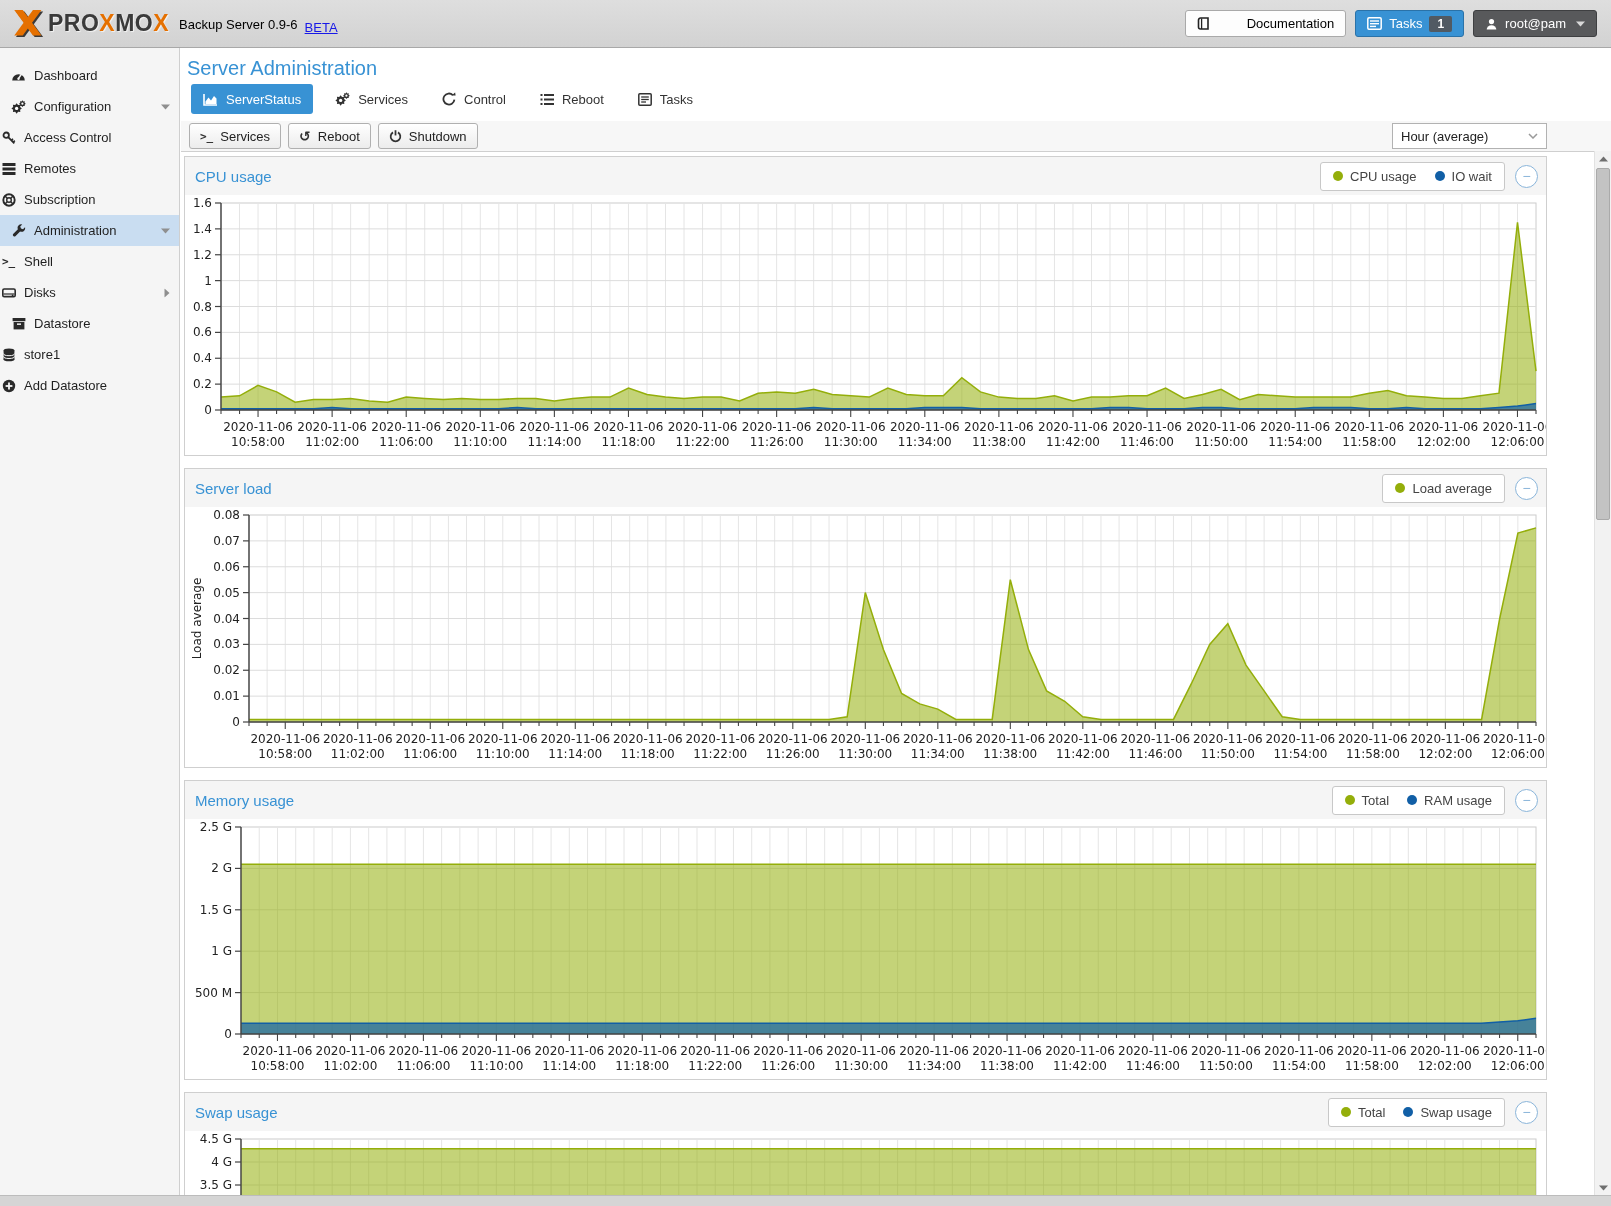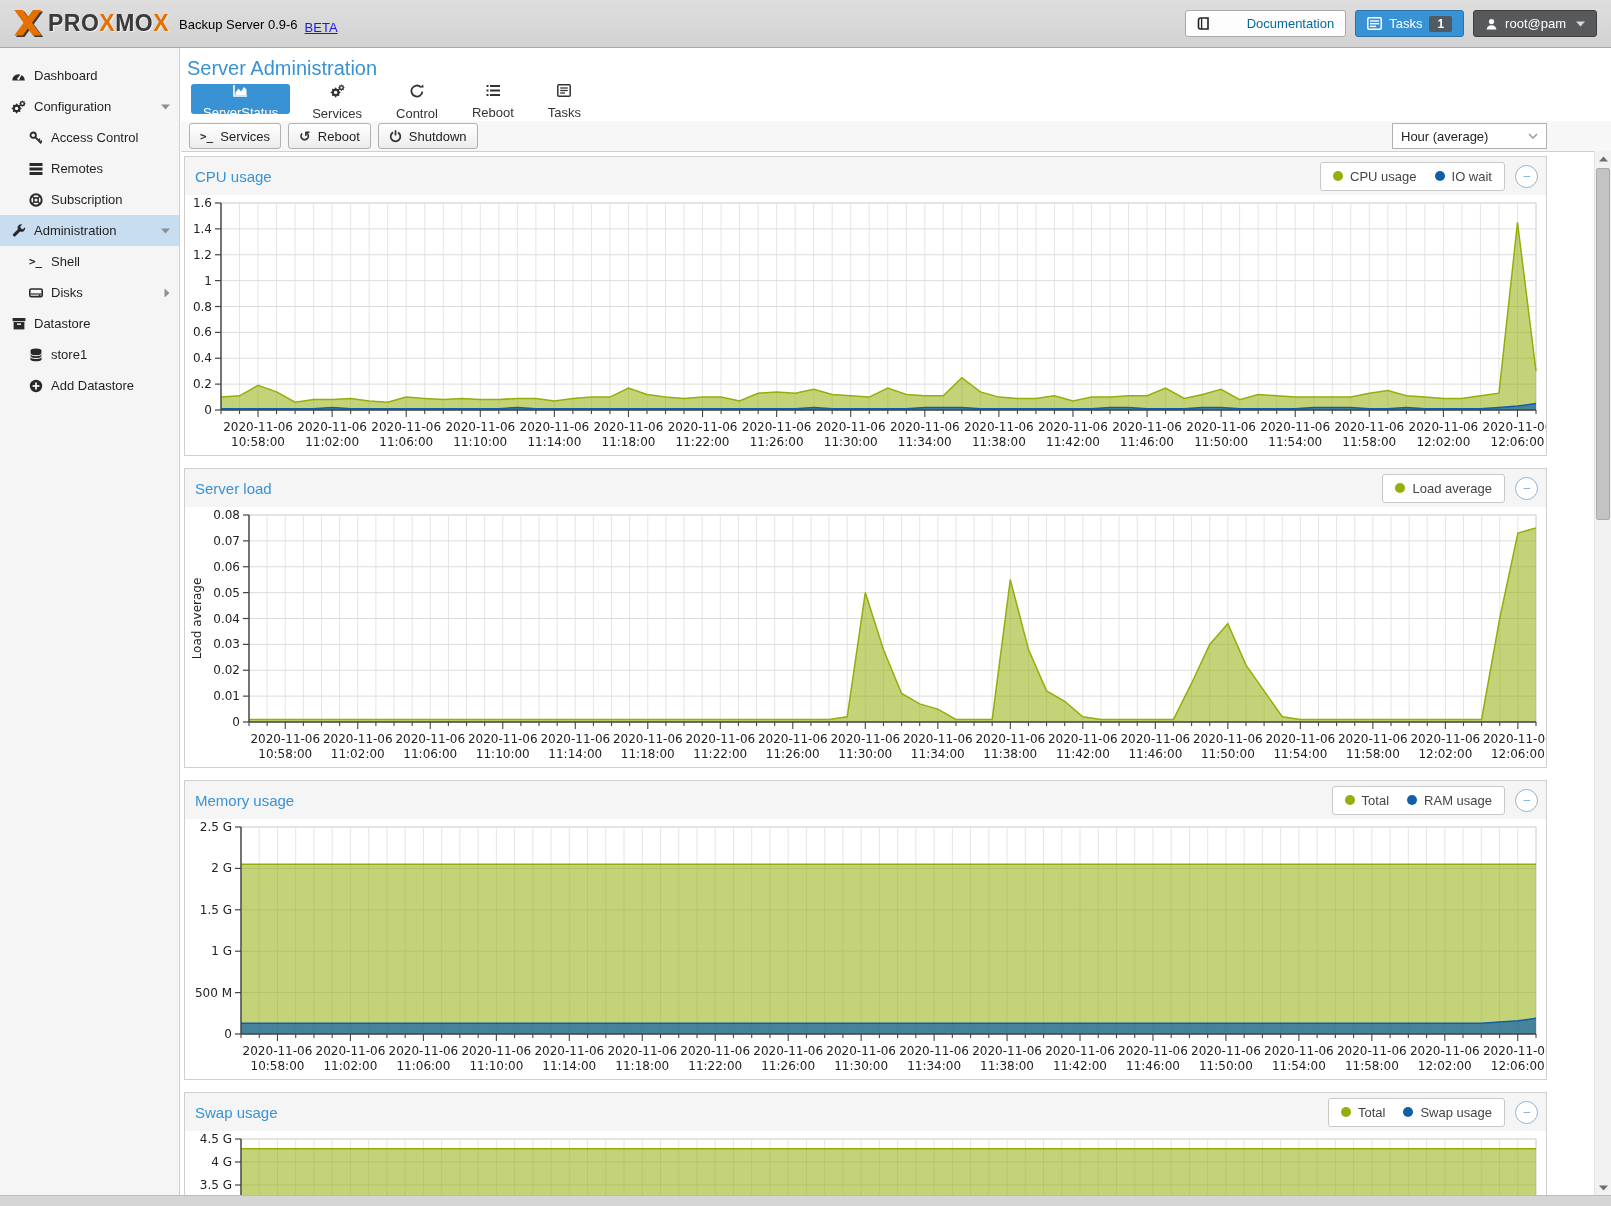--- a/index.html
+++ b/index.html
@@ -12,41 +12,41 @@
   .brandwrap{display:flex;align-items:center;padding-left:10px;}
   .brand{font-size:23px;font-weight:bold;letter-spacing:.5px;color:#3a3a3a;margin-left:4px;
          text-shadow:1px 1px 1px rgba(255,255,255,.7);}
   .brand .ox{color:#e57000;}
   .subtitle{font-size:13px;color:#000;margin-left:10px;margin-top:2px;}
   .beta{font-size:13px;color:#1818e8;text-decoration:underline;margin-left:7px;margin-top:8px;cursor:pointer;}
   .topbtns{margin-left:auto;display:flex;align-items:center;gap:9px;margin-right:14px;}
   .tbtn{height:27px;border-radius:3px;font-size:13px;display:inline-flex;align-items:center;
         gap:7px;padding:0 11px;cursor:pointer;box-sizing:border-box;}
   .tbtn svg{flex:0 0 auto;}
-  .btn-doc{background:#fdfdfd;border:1px solid #a9a9a9;color:#0369a1;gap:36px;}
+  .btn-doc{background:#fdfdfd;border:1px solid #a9a9a9;color:#000000;gap:36px;}
   .btn-tasks{background:#3892d4;border:1px solid #2a72a8;color:#fff;}
   .badge{background:#515a63;border-radius:2px;padding:1px 8px;font-weight:bold;font-size:12px;color:#fff;}
   .btn-user{background:#58595b;border:1px solid #3e3f41;color:#fff;}
   
   .sidebar{position:absolute;top:48px;left:0;width:180px;bottom:10px;background:#f5f5f5;
            border-right:1px solid #cfcfcf;padding-top:12px;box-sizing:border-box;z-index:10;}
   .nav-item{height:31px;display:flex;align-items:center;font-size:13px;color:#1f1f1f;
             cursor:pointer;position:relative;}
   .nav-item.ind0{padding-left:10px;text-align:right;}
-  .nav-item.ind1{padding-left:27px;}
+  .nav-item.ind1{}
   .nav-item.selected{background:#c9ddf1;}
   .nav-ico{width:17px;margin-right:7px;display:inline-flex;justify-content:center;color:#2a2a2a;}
   .nav-chev{position:absolute;right:9px;top:50%;transform:translateY(-50%);color:#8f8f8f;display:flex;}
   .term-glyph{font-family:"DejaVu Sans Mono",monospace;font-weight:bold;font-size:11px;color:#2a2a2a;}
   
   .main{position:absolute;left:181px;top:48px;right:0;bottom:10px;background:#fff;overflow:hidden;}
   .page-title{color:#3892d4;font-size:20px;margin:12px 0 8px 6px;line-height:16px;}
   .tabbar{display:flex;gap:10px;margin-left:10px;height:30px;}
   .tab{display:inline-flex;align-items:center;gap:8px;padding:0 12px;font-size:13px;color:#333;
-       border-radius:3px;cursor:pointer;flex-direction:column;}
+       border-radius:3px;cursor:pointer;}
   .tab.active{background:#3892d4;color:#fff;}
   .toolbar{margin-top:7px;height:30px;background:#f7f7f7;border-bottom:1px solid #cfcfcf;
            display:flex;align-items:center;padding:0 8px;}
   .toolbtn{background:linear-gradient(#fff,#ececec);border:1px solid #b0b0b0;border-radius:3px;
            height:24px;padding:0 10px;font-size:13px;color:#222;display:inline-flex;gap:7px;
            align-items:center;margin-right:7px;cursor:pointer;}
   .tf-select{margin-left:auto;margin-right:56px;width:155px;height:26px;border:1px solid #b2b2b2;
              background:#fff;font-size:13px;color:#222;display:flex;align-items:center;
              padding:0 8px;box-sizing:border-box;cursor:pointer;}
   .tf-select .chev{margin-left:auto;color:#9a9a9a;display:flex;}

